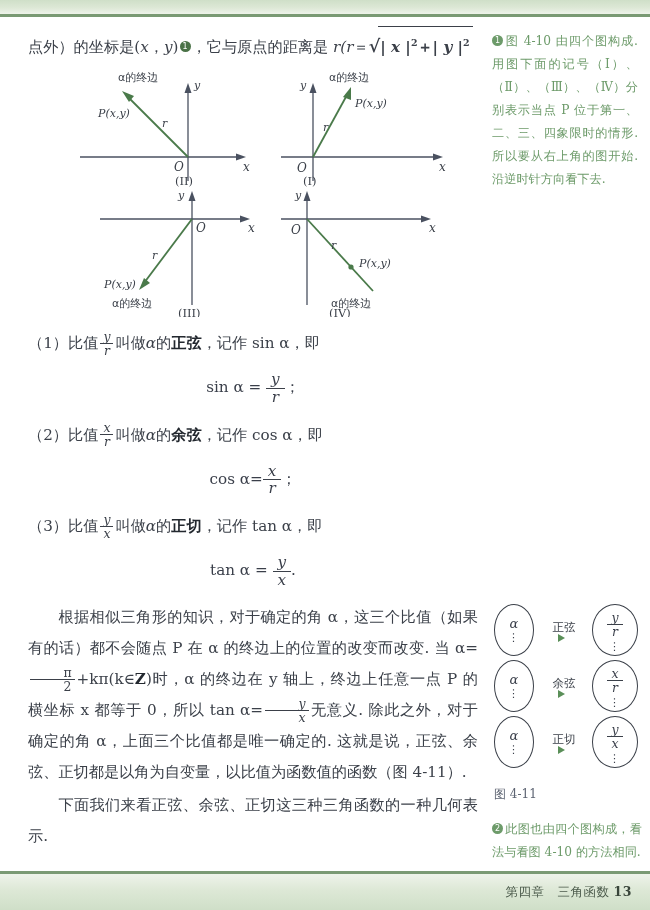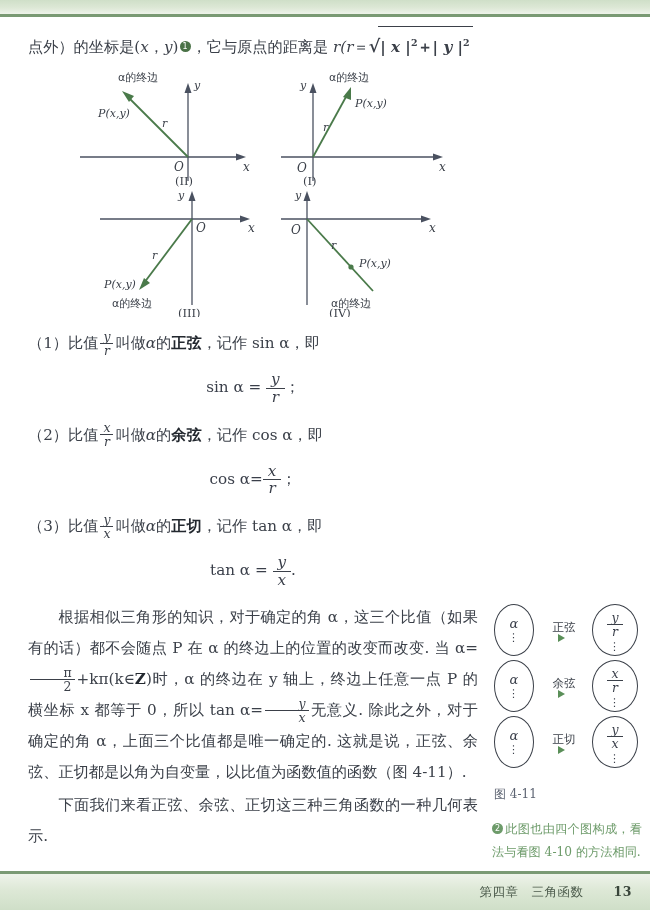--- a/index.html
+++ b/index.html
@@ -30,21 +30,21 @@
   }
   .bottom-band {
     position:absolute; left:0; bottom:0; width:650px; height:36px;
     background:linear-gradient(to bottom,#eef3ea 0%,#dde8d6 45%,#cfdfc8 100%);
   }
   .footer-text {
     position:absolute; right:18px; bottom:9px;
     font-size:12.5px; letter-spacing:.5px; color:#4b5a4b;
     white-space:nowrap;
   }
-  .footer-text .pg { margin-left:30px; font-weight:bold; color:#39453a; }
+  .footer-text .pg { margin-left:4px; font-weight:bold; color:#39453a; }
 
   
   .main {
     position:absolute; left:28px; top:26px; width:450px;
   }
   .para {
     font-size:15.2px; line-height:31px; text-align:justify;
     margin:0 0 2px 0; color:#3b4049;
   }
   .indent { text-indent:2em; }
@@ -244,20 +244,25 @@
       <span>根据相似三角形的知识，对于确定的角 α，这三个比值（如果有的话）都不会随点 P 在 α 的终边上的位置的改变而改变. 当 α</span><span>=</span><span class="frac"><span class="num">π</span><span class="den">2</span></span><span>+kπ(k∈</span><span class="bold">Z</span><span>)时，α 的终边在 y 轴上，终边上任意一点 P 的横坐标 x 都等于 0，所以 tan α=</span><span class="frac"><span class="num mi">y</span><span class="den mi">x</span></span><span>无意义. 除此之外，对于确定的角 α，上面三个比值都是唯一确定的. 这就是说，正弦、余弦、正切都是以角为自变量，以比值为函数值的函数（图 4-11）.</span>
     </p>
 
     <p class="para indent">下面我们来看正弦、余弦、正切这三种三角函数的一种几何表示.</p>
 
     <p class="para indent">
       
     </p>
   </div>
 
+  <div class="sidebar">
+    <div class="note">
+      <span class="num">1</span><span>图 4-10 由四个图构成. 用图下面的记号（Ⅰ）、（Ⅱ）、（Ⅲ）、（Ⅳ）分别表示当点 P 位于第一、二、三、四象限时的情形. 所以要从右上角的图开始. 沿逆时针方向看下去.</span>
+    </div>
+  </div>
 
   <div class="fig411">
 
     <div class="map-row">
       <div class="oval left">
         <span class="sym">α</span>
         <span class="dots">⋮</span>
       </div>
       <div class="arrow-wrap">
         <span class="arrow-label">正弦</span>

